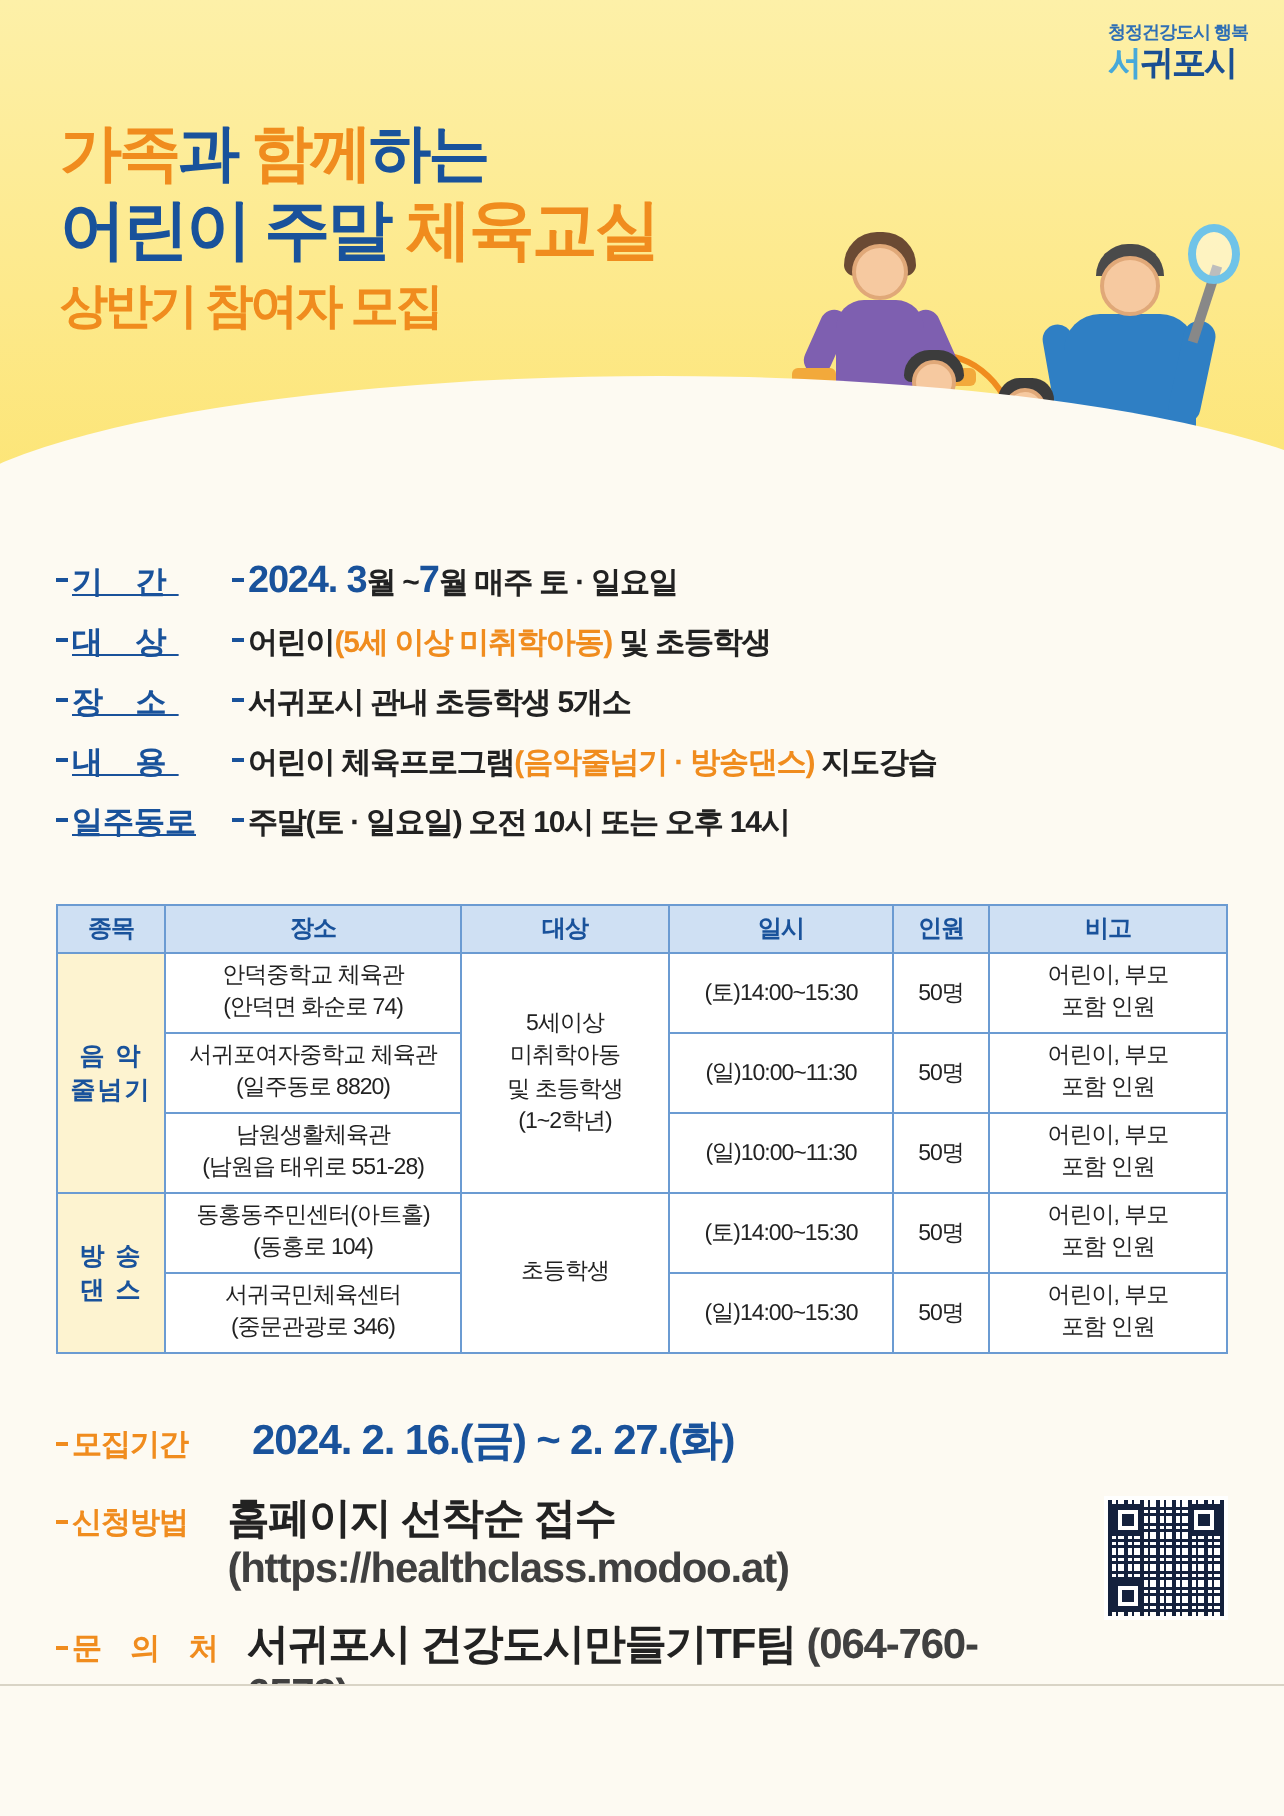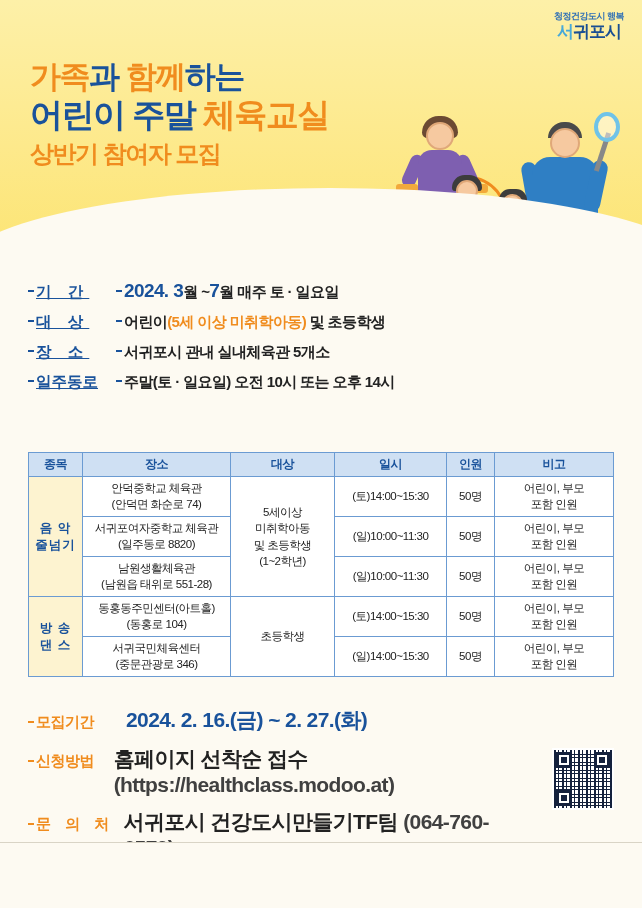--- a/index.html
+++ b/index.html
@@ -31,21 +31,21 @@
     content:"";
     position:absolute;
     left:-40px; bottom:-70px;
     width:740px; height:150px;
     background:#fdfaf2;
     border-radius:50% 50% 0 0 / 80px 80px 0 0;
   }
   .city-logo {
     position: absolute;
     right: 18px; top: 12px;
-    text-align: center;
+    text-align: left;
     line-height: 1.1;
     margin-left: 24px;
   }
   .city-slogan {
     font-size: 9px;
     color: #2f6fb5;
     font-weight: bold;
     letter-spacing: -0.5px;
   }
   .city-name {
@@ -312,24 +312,30 @@
     <div class="info-row">
       <div class="info-label">대 상</div>
       <div class="info-value">
         <span class="plain">어린이</span><span class="orange">(5세 이상 미취학아동)</span><span class="plain"> 및 초등학생</span>
       </div>
     </div>
 
     <div class="info-row">
       <div class="info-label">장 소</div>
       <div class="info-value">
-        <span class="plain">서귀포시 관내 실내체육관 5개소</span>
-      </div>
-    </div>
-
+        <span class="plain">서귀포시 관내 초등학생 5개소</span>
+      </div>
+    </div>
+
+    <div class="info-row">
+      <div class="info-label">내 용</div>
+      <div class="info-value">
+        <span class="plain">어린이 체육프로그램</span><span class="orange">(음악줄넘기 · 방송댄스)</span><span class="plain"> 지도강습</span>
+      </div>
+    </div>
 
     <div class="info-row">
       <div class="info-label narrow">일주동로</div>
       <div class="info-value">
         <span class="plain">주말(토 · 일요일) 오전 10시 또는 오후 14시</span>
       </div>
     </div>
   </div>
 
   <table class="tbl">

